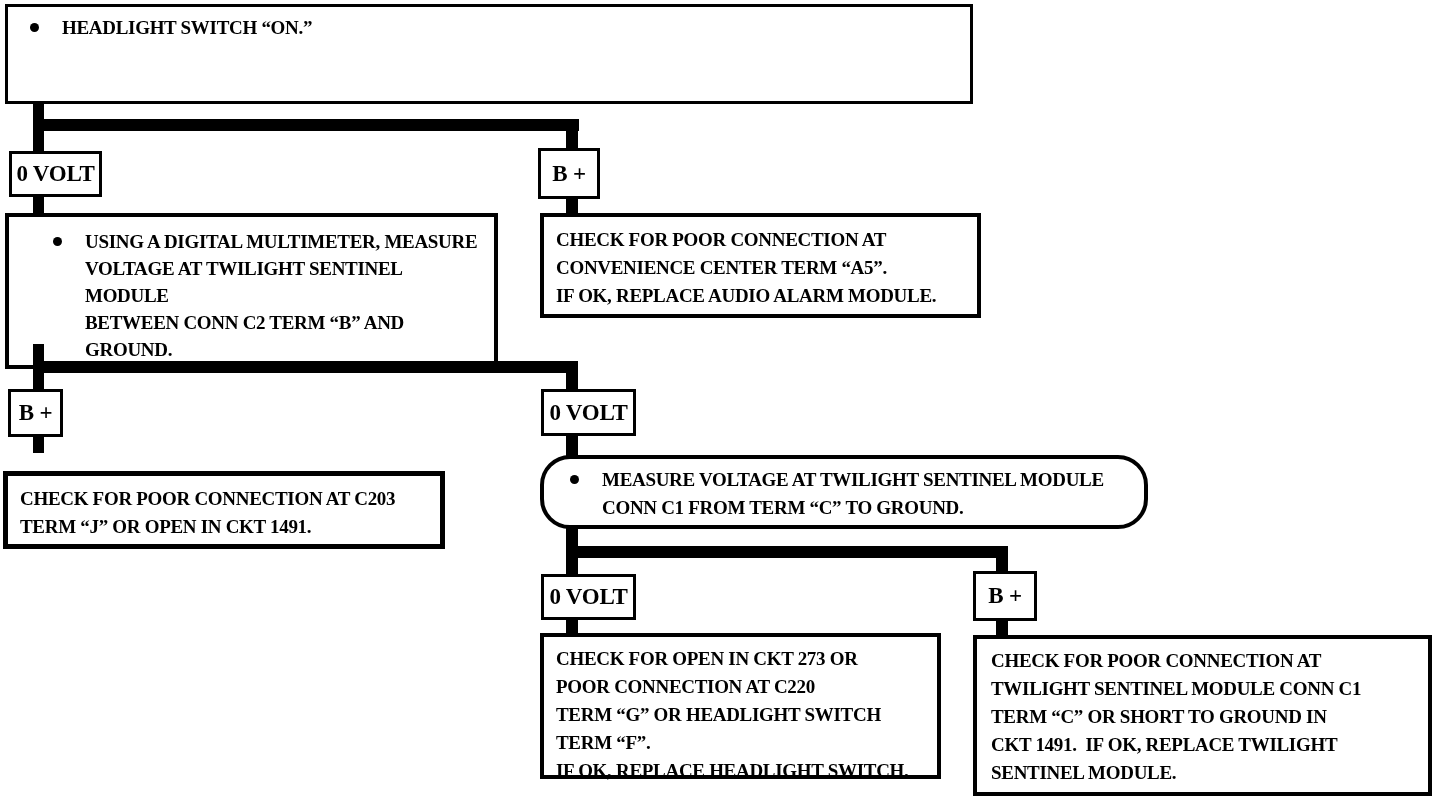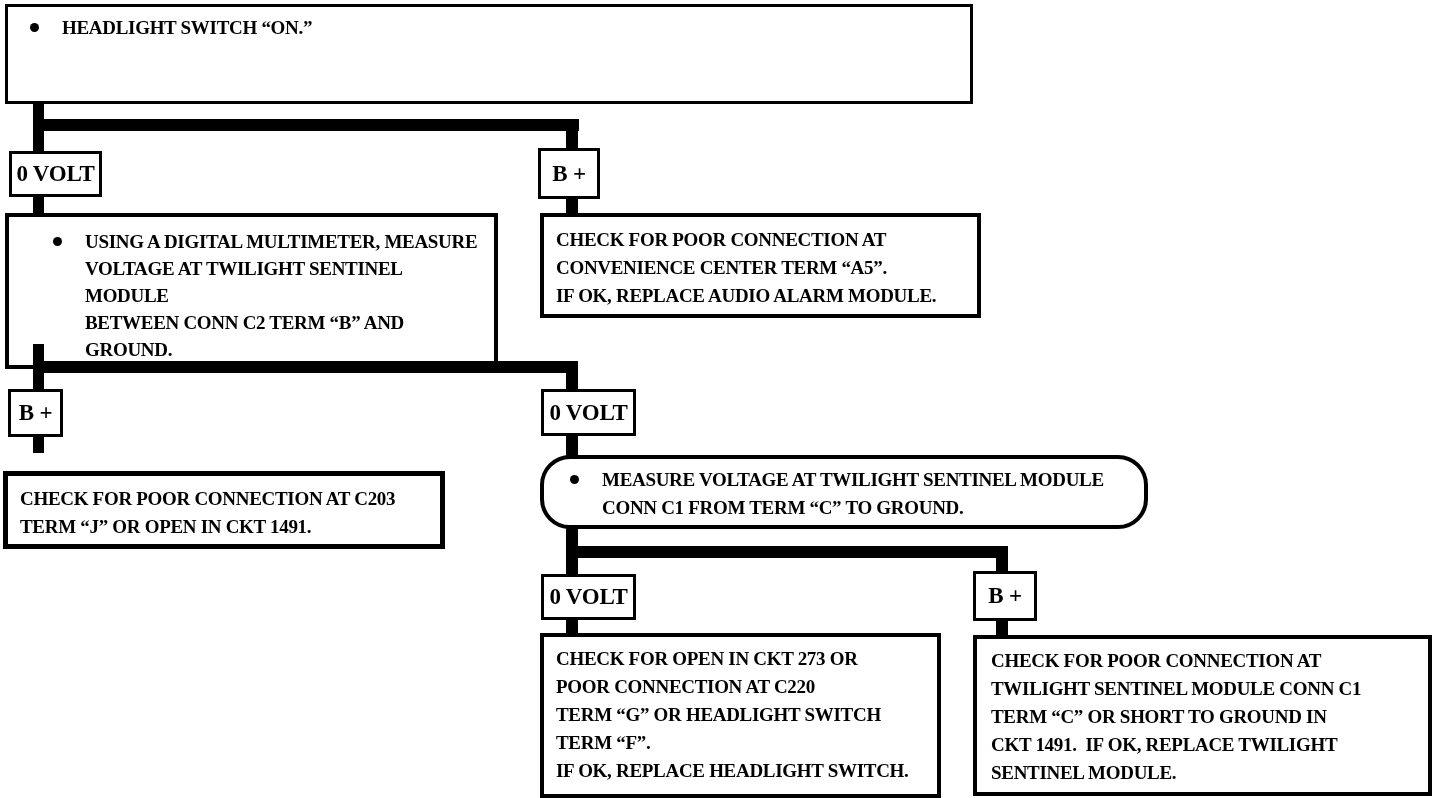--- a/index.html
+++ b/index.html
@@ -124,21 +124,21 @@
   <div class="label-box" style="left:541px;top:574px;width:95px;height:46px;">
     <span>0 VOLT</span>
   </div>
   <div class="label-box" style="left:973px;top:571px;width:64px;height:50px;">
     <span>B +</span>
   </div>
 
   <div class="line" style="left:566px;top:619px;width:12px;height:15px;"></div>
   <div class="line" style="left:996px;top:620px;width:12px;height:16px;"></div>
 
-  <div class="box action" style="left:540px;top:633px;width:401px;height:165px;padding:8px 10px 0 12px;">
+  <div class="box action" style="left:540px;top:633px;width:401px;height:146px;padding:8px 10px 0 12px;">
     <span class="txt">CHECK FOR OPEN IN CKT 273 OR
 POOR CONNECTION AT C220
 TERM “G” OR HEADLIGHT SWITCH
 TERM “F”.
 IF OK, REPLACE HEADLIGHT SWITCH.</span>
   </div>
 
   <div class="box action" style="left:973px;top:635px;width:459px;height:161px;padding:8px 10px 0 14px;">
     <span class="txt">CHECK FOR POOR CONNECTION AT
 TWILIGHT SENTINEL MODULE CONN C1

